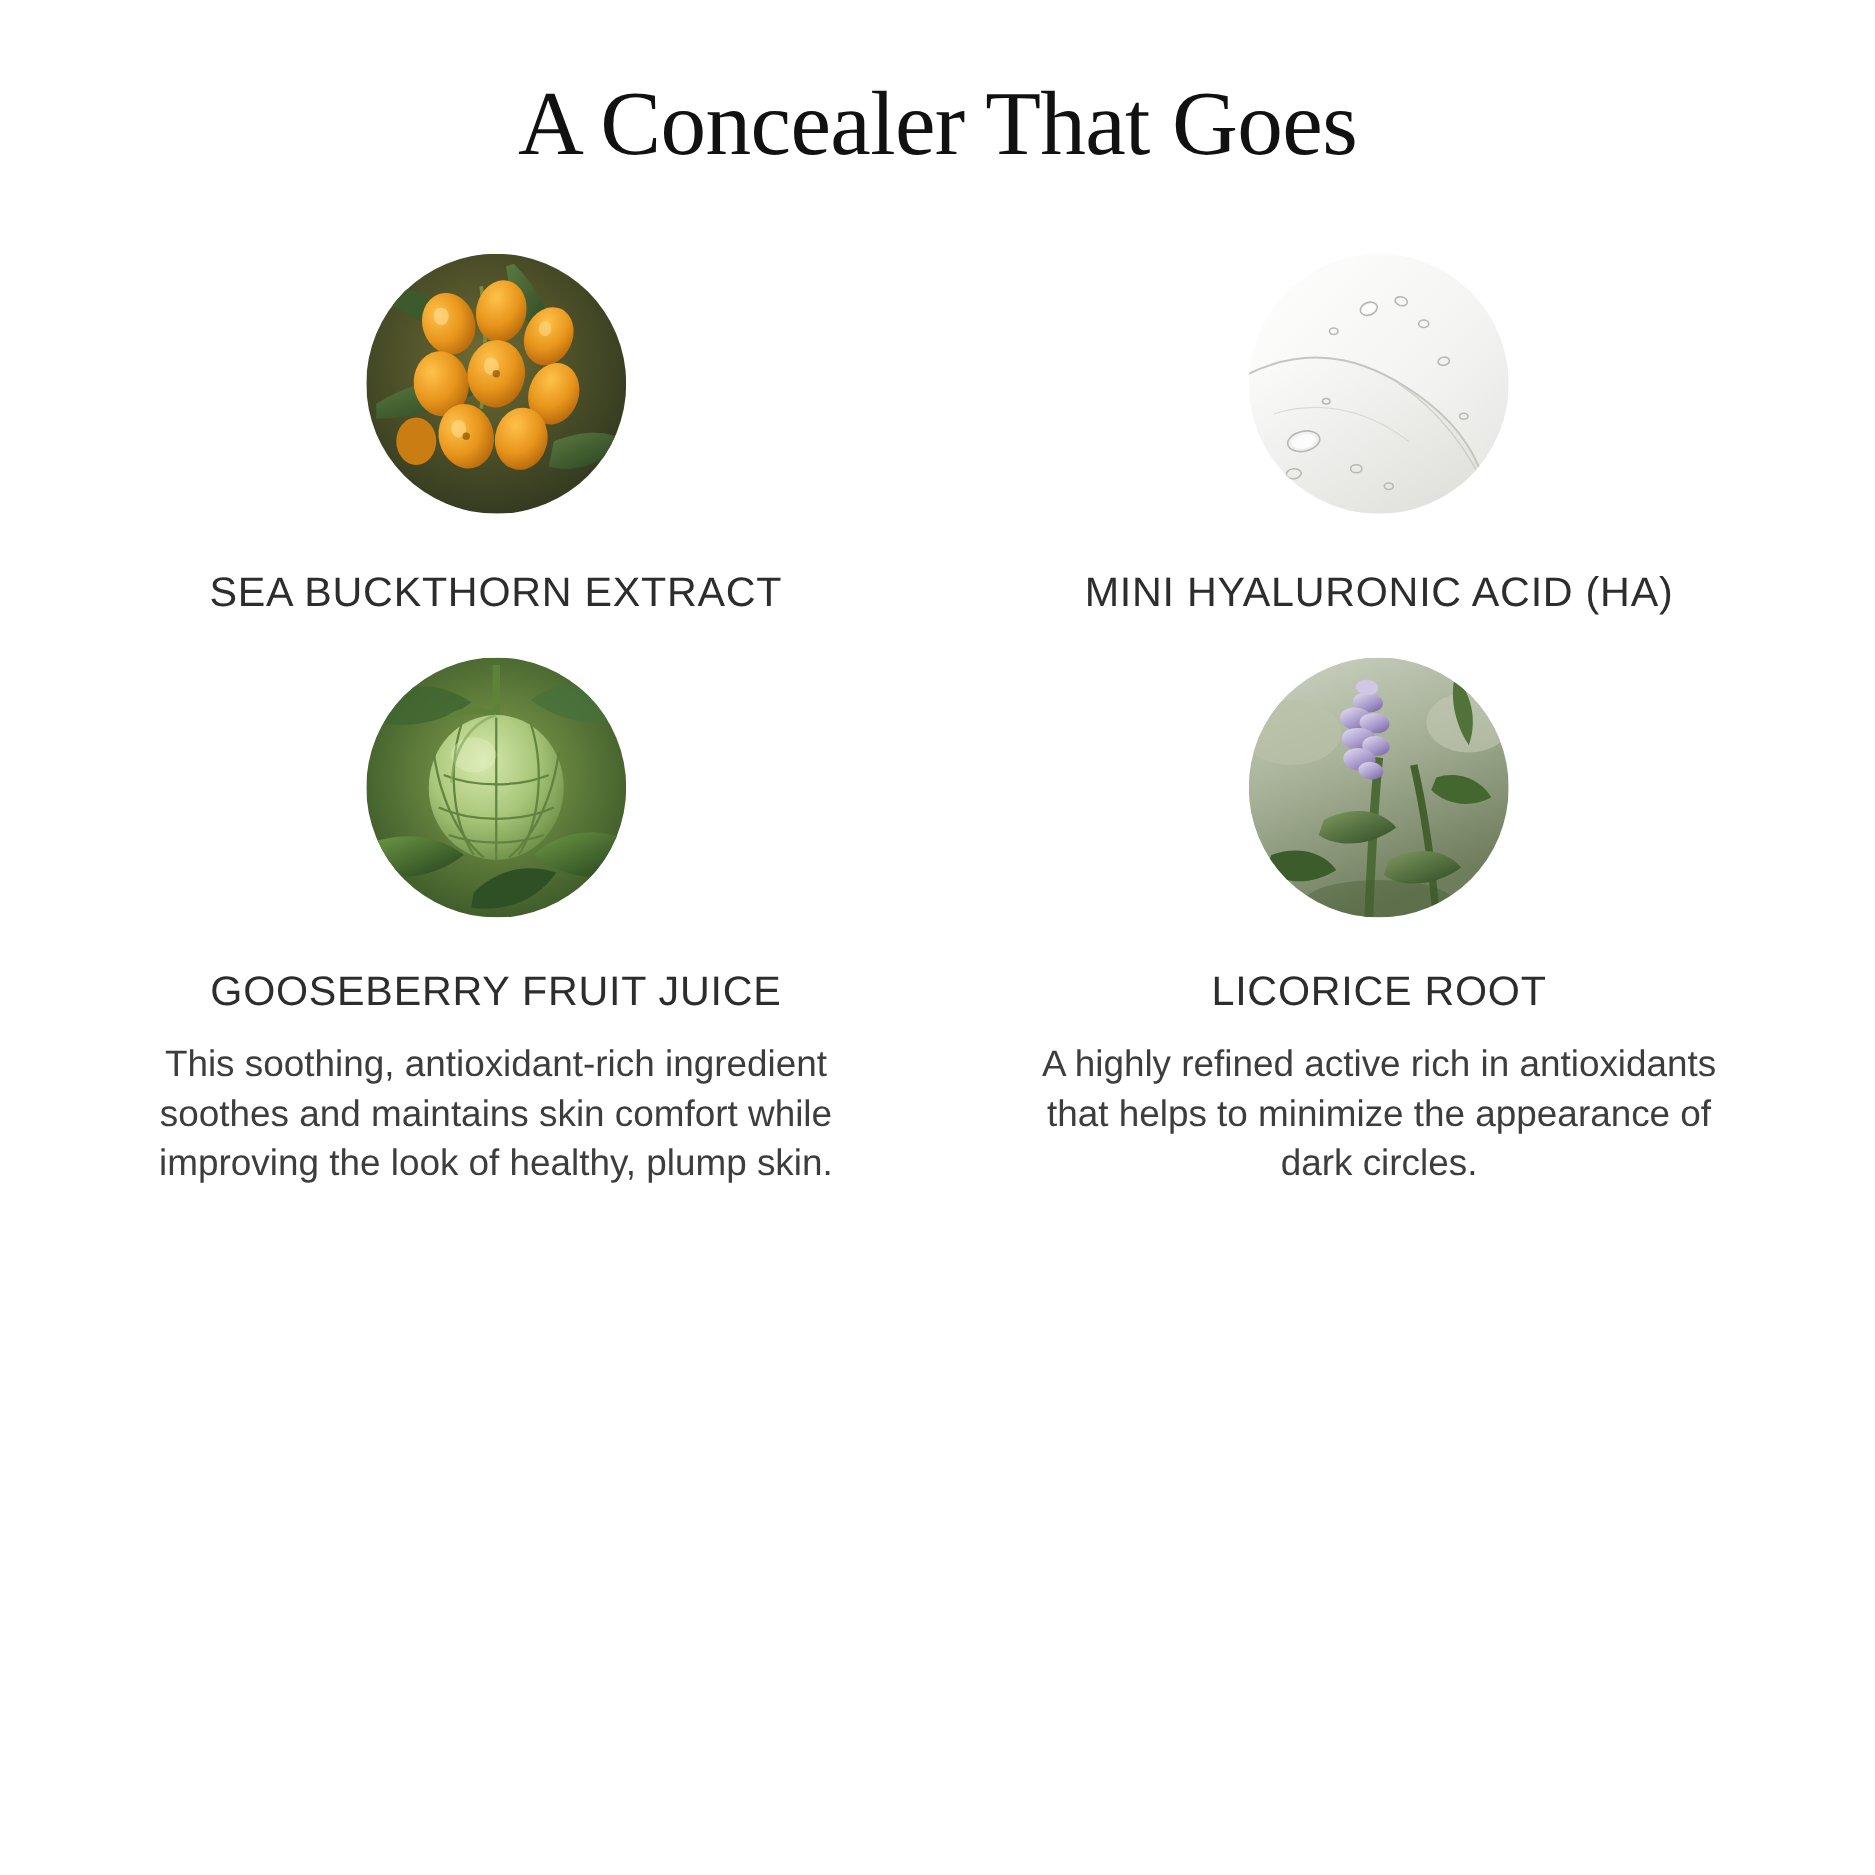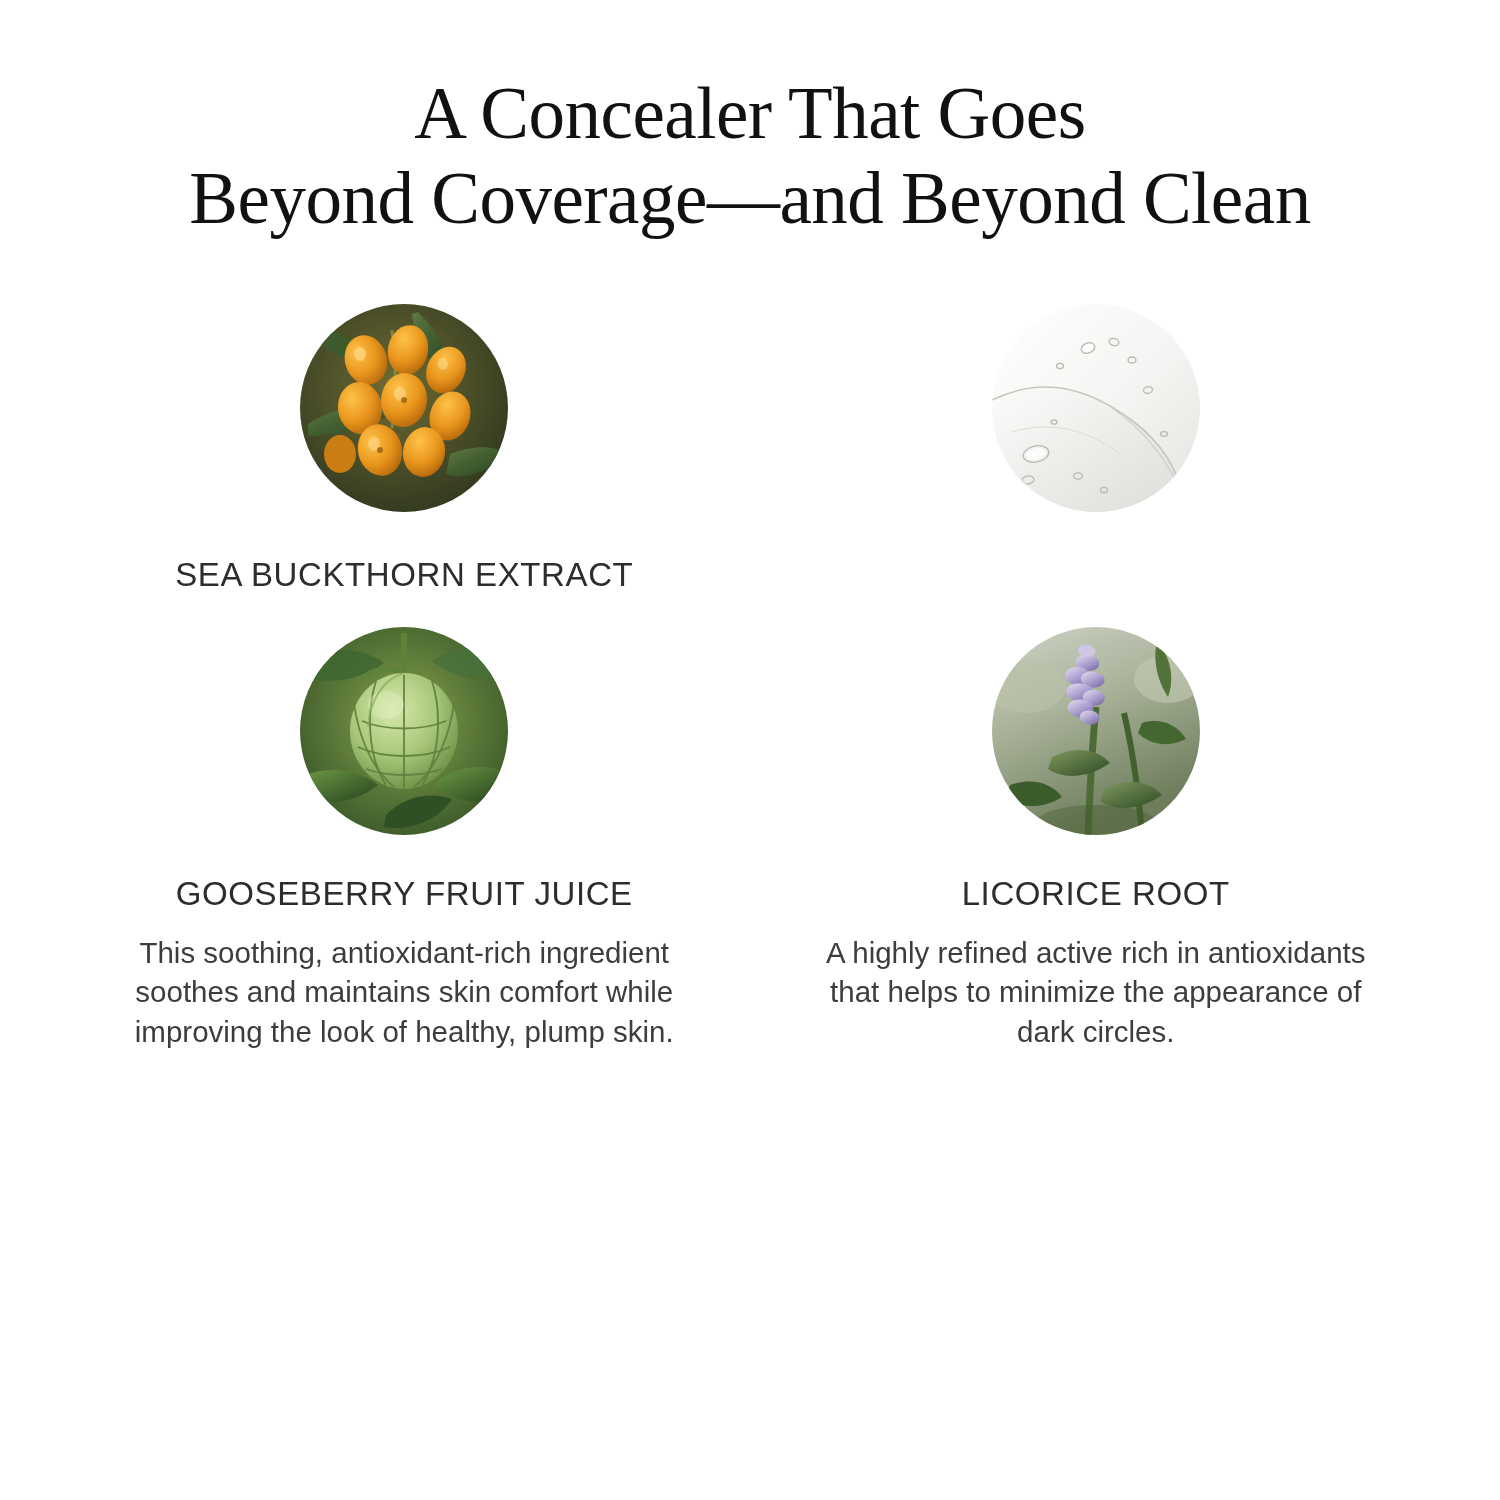--- a/index.html
+++ b/index.html
@@ -12,21 +12,21 @@
     background: #ffffff;
     font-family: "Liberation Sans", sans-serif;
     color: #2b2b2b;
     overflow: hidden;
   }
   .page {
     width: 1500px;
     height: 1133px;
     position: relative;
     box-sizing: border-box;
-    padding: 15px;
+    padding: 0;
   }
   .headline {
     font-family: "Liberation Serif", serif;
     font-weight: 400;
     color: #111111;
     text-align: center;
     font-size: 73px;
     line-height: 1.17;
     letter-spacing: -0.5px;
     margin: 0;
@@ -94,21 +94,20 @@
   
   .row2 .card-title { margin-top: 40px; }
 </style>
 </head>
 <body>
 
 <div class="page">
 
   <h1 class="headline">
     <span class="line">A Concealer That Goes</span>
-    <span class="line">Beyond Coverage—and Beyond Clean</span>
   </h1>
 
 
   <div class="grid">
 
     <div class="card">
       <div class="thumb">
         <svg viewBox="0 0 208 208" preserveAspectRatio="xMidYMid slice" aria-hidden="true">
           <defs>
             <radialGradient id="bg1" cx="45%" cy="40%" r="75%">
@@ -184,20 +183,21 @@
             <ellipse cx="112" cy="186" rx="3.6" ry="2.6"></ellipse>
             <ellipse cx="172" cy="130" rx="3.4" ry="2.4"></ellipse>
             <ellipse cx="62" cy="118" rx="3" ry="2.2"></ellipse>
           </g>
           <g fill="#ffffff" opacity=".8">
             <ellipse cx="96" cy="44" rx="5.4" ry="3.4" transform="rotate(-20 96 44)"></ellipse>
             <ellipse cx="44" cy="150" rx="10" ry="5.6" transform="rotate(-12 44 150)"></ellipse>
           </g>
         </svg>
       </div>
+      <div class="card-title">MINI HYALURONIC ACID (HA)</div>
     </div>
 
     <div class="card row2">
       <div class="thumb">
         <svg viewBox="0 0 208 208" preserveAspectRatio="xMidYMid slice" aria-hidden="true">
           <defs>
             <radialGradient id="gbbg" cx="50%" cy="45%" r="78%">
               <stop offset="0%" stop-color="#86a44f"></stop>
               <stop offset="100%" stop-color="#23401c"></stop>
             </radialGradient>

